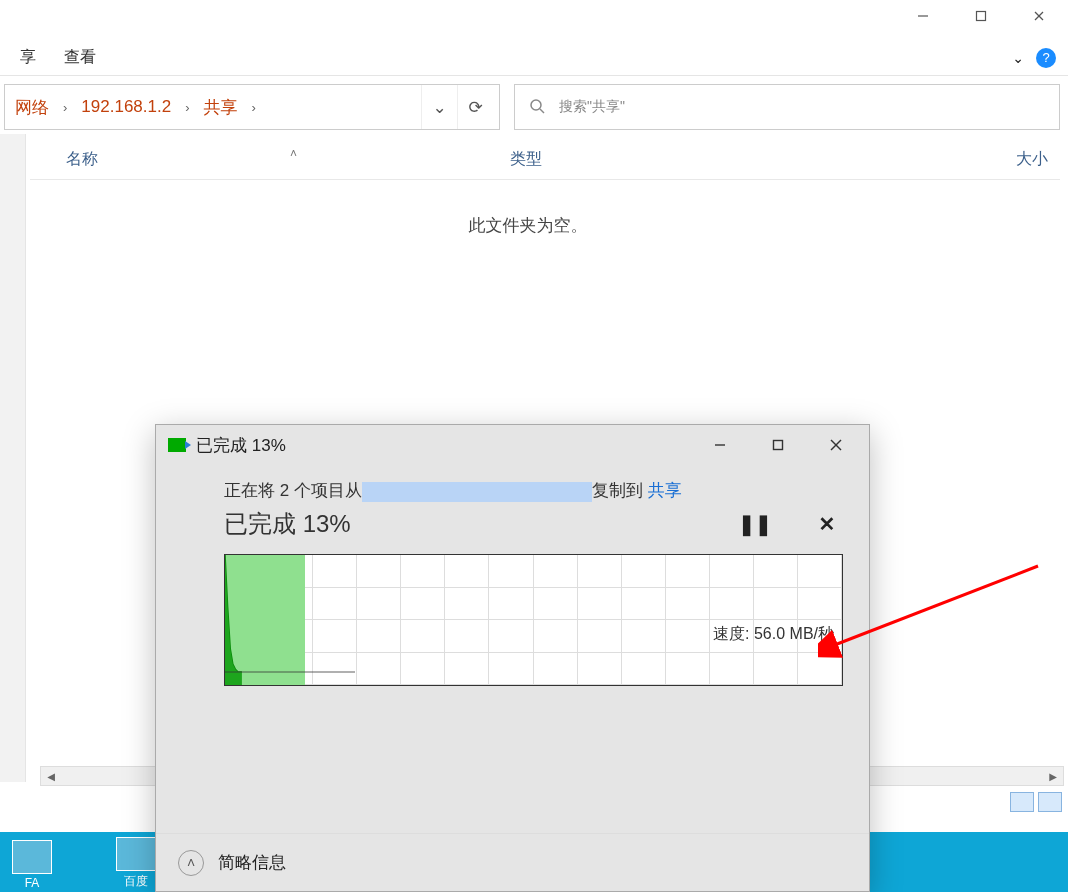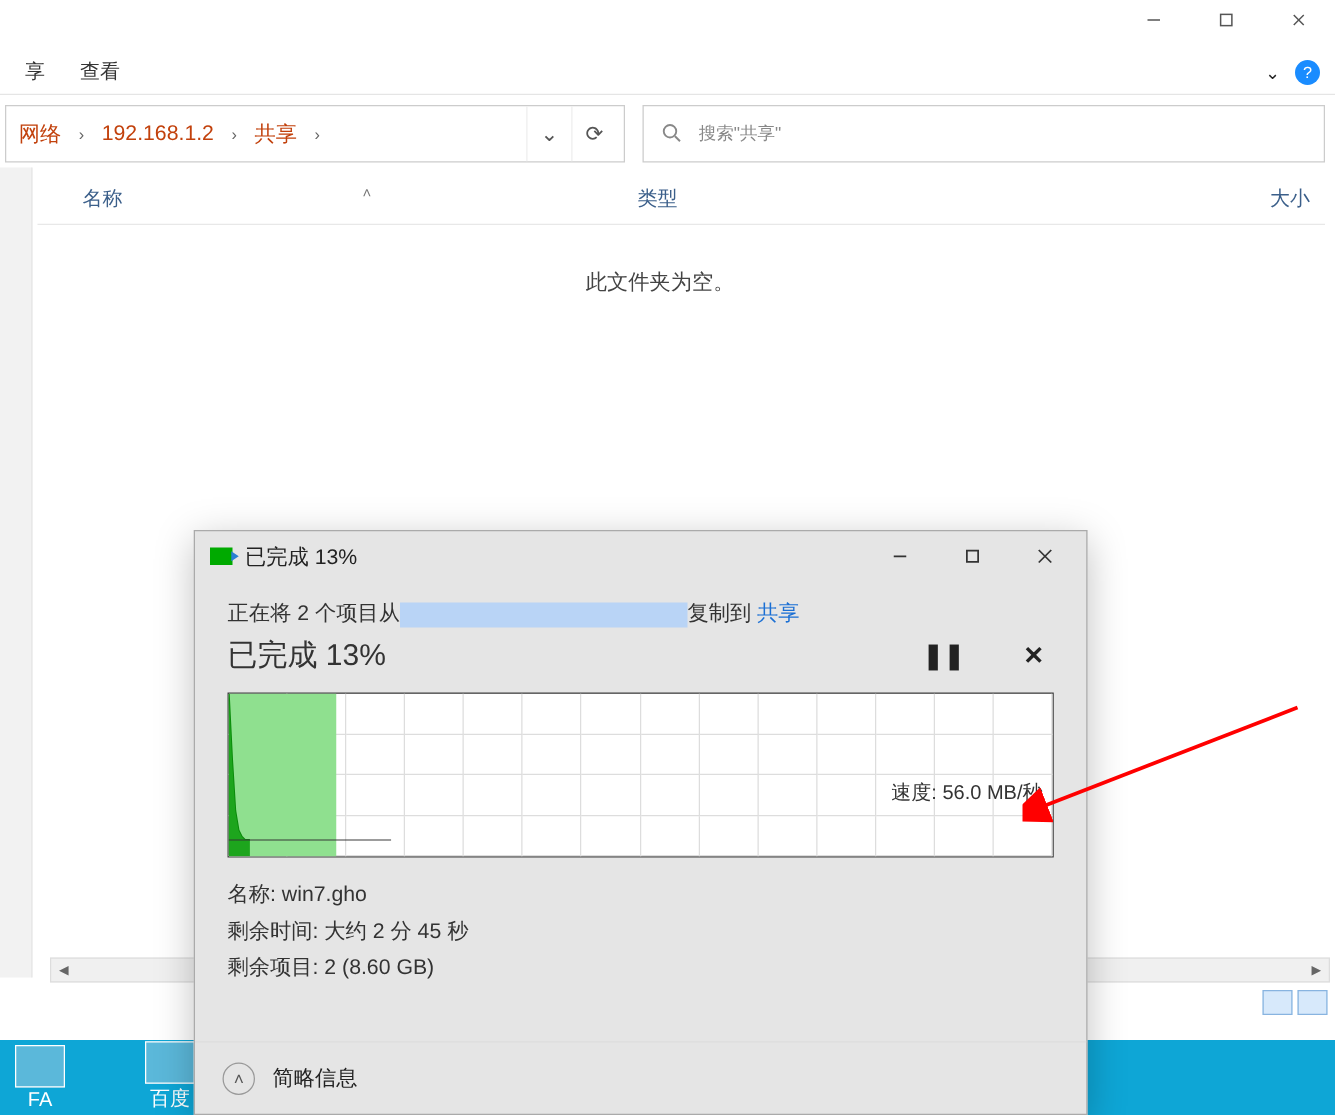--- a/index.html
+++ b/index.html
@@ -74,36 +74,36 @@
 .hscroll {
   position:absolute; left:40px; right:4px; bottom:106px; height:20px;
   background:#f0f0f0; border:1px solid #ddd;
   display:flex; align-items:center;
 }
 .hscroll .btn{width:20px;height:18px;display:flex;align-items:center;justify-content:center;color:#666;font-size:10px;}
 .hscroll .track{flex:1;}
 .viewmodes{position:absolute;right:6px;bottom:80px;display:flex;gap:4px;}
 .viewmodes>div{width:24px;height:20px;border:1px solid #88b4e0;background:#d7e9fb;}
 .taskbar{position:absolute;left:0;right:0;bottom:0;height:60px;background:#0ea6d6;display:flex;align-items:flex-end;padding:0 12px 2px;gap:64px;}
-.taskbar .ticon{display:flex;flex-direction:column;align-items:center;color:#fff;font-size:16px;}
+.taskbar .ticon{display:flex;flex-direction:column;align-items:center;color:#fff;font-size:12px;}
 .taskbar .tbox{width:40px;height:34px;background:#5bb8da;border:1px solid #fff;margin-bottom:2px;}
 
 .dialog{
   position:absolute; left:155px; top:424px; width:715px; height:468px;
   background:#e5e5e5; border:1px solid #aaa;
   box-shadow:0 8px 30px rgba(0,0,0,.25);
   display:flex; flex-direction:column;
 }
 .dialog .titlebar{height:40px;display:flex;align-items:center;padding:0 4px 0 12px;}
 .dialog .ticon2{width:18px;height:14px;background:#0a0;position:relative;margin-right:10px;}
 .dialog .ticon2::after{content:"";position:absolute;right:-5px;top:3px;width:0;height:0;border-left:6px solid #2a7fd4;border-top:4px solid transparent;border-bottom:4px solid transparent;}
 .dialog .title{font-size:17px;flex:1;}
 .dialog .win-controls{display:flex;}
 .dialog .win-controls>div{width:58px;height:38px;display:flex;align-items:center;justify-content:center;color:#444;}
-.dialog .body{padding:14px 26px 8px;flex:1;display:flex;flex-direction:column;}
+.dialog .body{padding:14px 26px 8px;flex:1;display:flex;flex-direction:column;margin-left:42px;}
 .dialog .subtitle{font-size:17px;color:#333;}
 .dialog .redact{display:inline-block;width:230px;height:20px;background:#b9d4f6;vertical-align:middle;}
 .dialog .progress-row{display:flex;align-items:center;justify-content:space-between;margin-top:6px;}
 .dialog .progress-label{font-size:24px;color:#333;}
 .dialog .pause,.dialog .cancel{width:32px;height:32px;display:flex;align-items:center;justify-content:center;font-size:20px;font-weight:bold;}
 .dialog .chart{margin-top:14px;height:132px;border:1px solid #333;position:relative;background:#fff;padding-left:48px;}
 .dialog .chart-grid{position:absolute;inset:0;display:grid;grid-template-columns:repeat(14,1fr);grid-template-rows:repeat(4,1fr);}
 .dialog .chart-grid>div{border-right:1px solid #ddd;border-bottom:1px solid #ddd;}
 .dialog .filled{position:absolute;left:0;top:0;bottom:0;width:13%;background:#8fe08f;}
 .dialog .lineplot{position:absolute;left:0;right:0;bottom:0;height:100%;}
@@ -298,25 +298,20 @@
           <div></div>
         </div>
       <div class="filled"></div>
       <svg class="lineplot" viewBox="0 0 100 100" preserveAspectRatio="none">
         <polyline points="0,0 2,40 4,72 6,84 8,88 10,90 12,90 13,90" fill="none" stroke="#0a8a0a" stroke-width="1.2"></polyline>
         <polygon points="0,0 2,40 4,72 6,84 8,88 10,90 12,90 13,90 13,100 0,100" fill="#1da51d"></polygon>
         <line x1="0" y1="90" x2="100" y2="90" stroke="#333" stroke-width="0.6"></line>
       </svg>
       <div class="speed">速度: 56.0 MB/秒</div>
     </div>
-    <div class="stats">
-      <div><span>名称:</span> <span>win7.gho</span></div>
-      <div><span>剩余时间:</span> <span>大约 2 分 45 秒</span></div>
-      <div><span>剩余项目:</span> <span>2 (8.60 GB)</span></div>
-    </div>
   </div>
   <div class="footer">
     <div class="expand">˄</div>
     <span>简略信息</span>
   </div>
 </div>
 
 <svg class="arrow-anno" style="left:818px;top:560px;width:230px;height:120px;">
   <defs>
       <marker id="ah" markerWidth="12" markerHeight="10" refX="2" refY="5" orient="auto">

